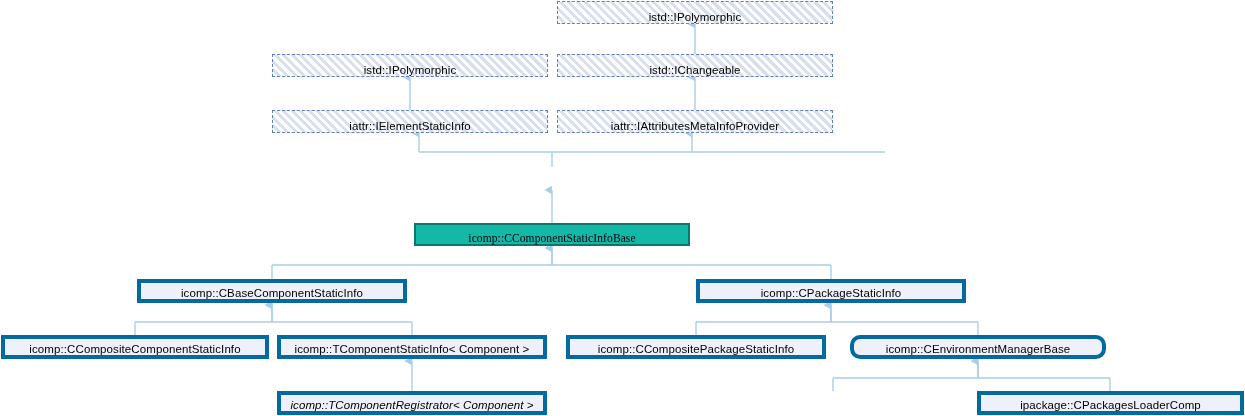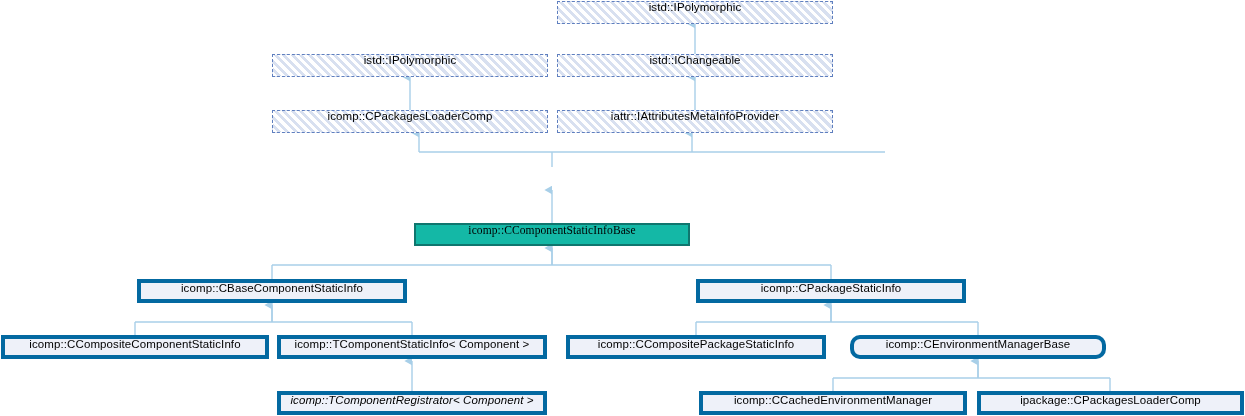--- a/index.html
+++ b/index.html
@@ -22,21 +22,21 @@
     left: 0;
     top: 0;
     width: 1245px;
     height: 416px;
     pointer-events: none;
   }
   .node {
     position: absolute;
     box-sizing: border-box;
     display: flex;
-    align-items: flex-start;
+    align-items: flex-end;
     justify-content: center;
     font-size: 11.5px;
     line-height: 1;
     color: #000000;
     white-space: nowrap;
     letter-spacing: 0.1px;
   }
   
   .node.abstract {
     border: 1px dashed #5f7fbf;
@@ -123,21 +123,21 @@
   </div>
 
   <div class="node abstract" style="left:272px; top:54px; width:276px; height:23px;">
     <span class="node-label">istd::IPolymorphic</span>
   </div>
   <div class="node abstract" style="left:557px; top:54px; width:276px; height:23px;">
     <span class="node-label">istd::IChangeable</span>
   </div>
 
   <div class="node abstract" style="left:272px; top:110px; width:276px; height:23px;">
-    <span class="node-label">icomp::CPackagesLoaderComp</span>
+    <span class="node-label">iattr::IElementStaticInfo</span>
   </div>
   <div class="node abstract" style="left:557px; top:110px; width:276px; height:23px;">
     <span class="node-label">iattr::IAttributesMetaInfoProvider</span>
   </div>
 
 
   <div class="node current" style="left:414px; top:223px; width:276px; height:23px;">
     <span class="node-label">icomp::CComponentStaticInfoBase</span>
   </div>
 
@@ -157,20 +157,17 @@
   <div class="node concrete" style="left:566px; top:335px; width:260px; height:24px;">
     <span class="node-label">icomp::CCompositePackageStaticInfo</span>
   </div>
   <div class="node concrete" style="left:850px; top:335px; width:256px; height:24px;border-radius:10px;">
     <span class="node-label">icomp::CEnvironmentManagerBase</span>
   </div>
 
   <div class="node concrete" style="left:277px; top:391px; width:270px; height:24px;font-style:italic;">
     <span class="node-label">icomp::TComponentRegistrator&lt; Component &gt;</span>
   </div>
-  <div class="node concrete" style="left:699px; top:391px; width:268px; height:24px;">
-    <span class="node-label">icomp::CCachedEnvironmentManager</span>
-  </div>
   <div class="node concrete" style="left:977px; top:391px; width:267px; height:24px;">
     <span class="node-label">ipackage::CPackagesLoaderComp</span>
   </div>
 
 </div>
 
 </body></html>

